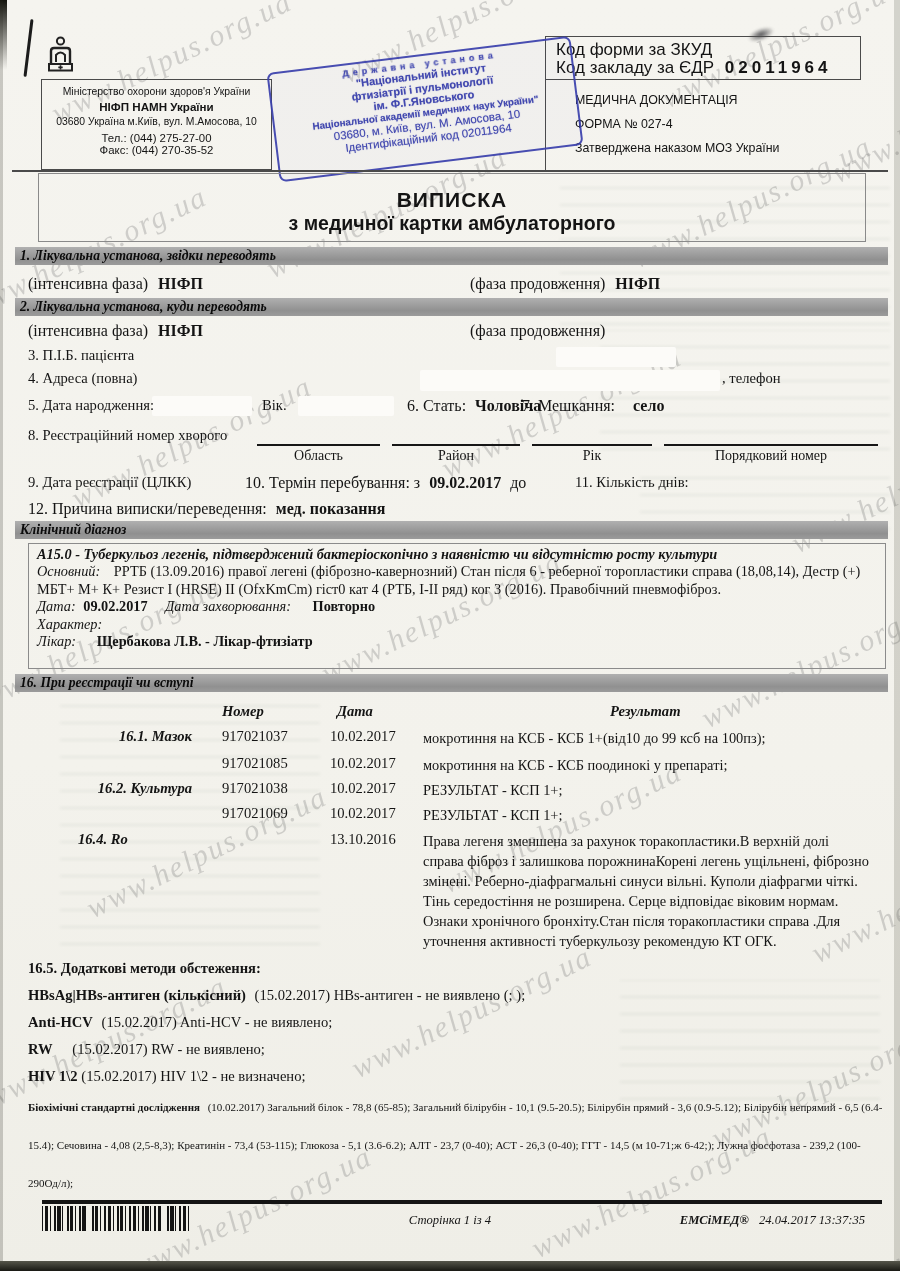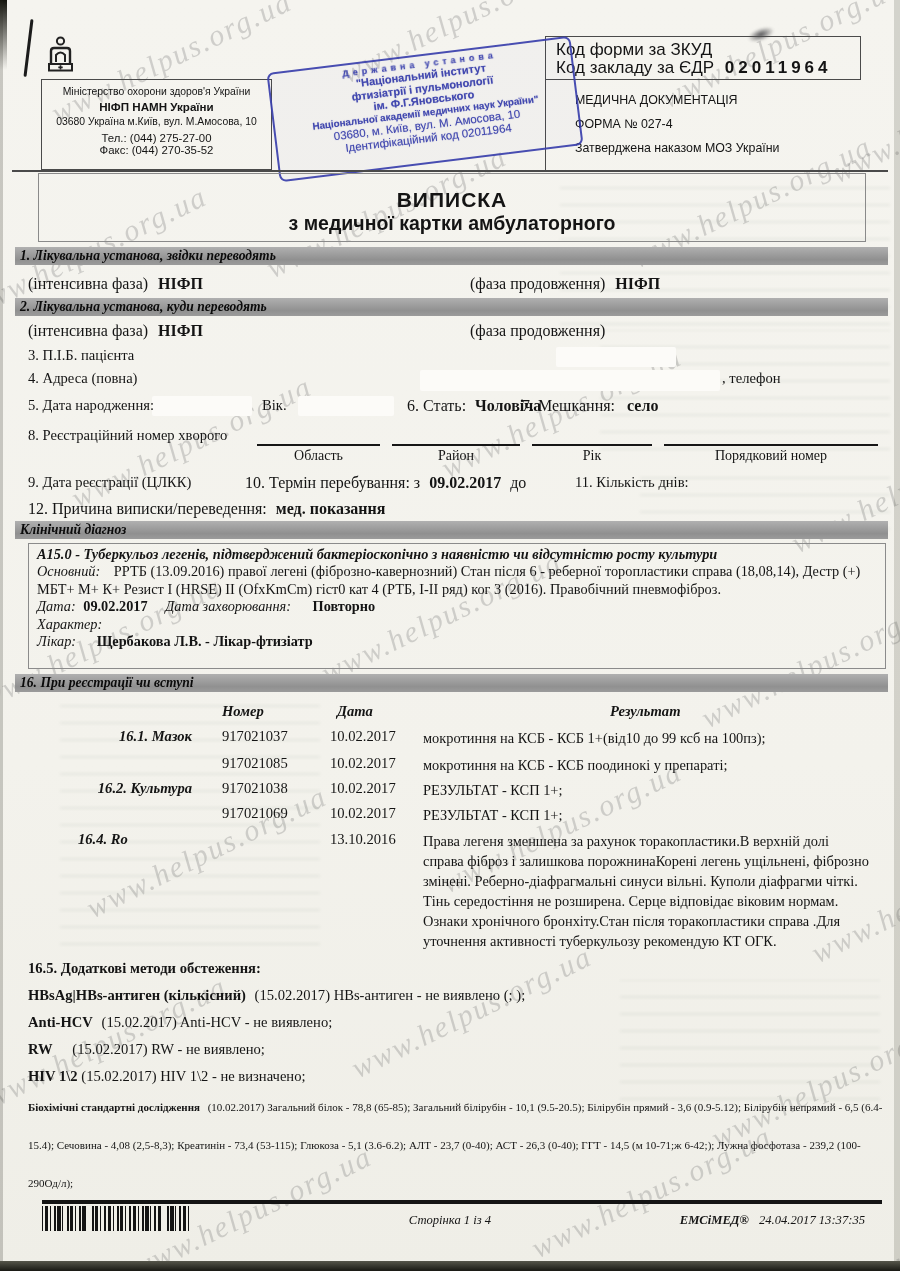--- a/index.html
+++ b/index.html
@@ -209,21 +209,21 @@
 <div class="abs lab" style="left:722px;top:370px">, телефон</div>
 
 <div class="abs lab" style="left:28px;top:397px">5. Дата народження:</div>
 <div class="abs lab" style="left:262px;top:397px">Вік.</div>
 <div class="abs row" style="left:407px;top:397px">
   <span>6. Стать:</span>
   <span class="b" style="margin-left:5px">Чоловіча</span>
 </div>
 <div class="abs row" style="left:522px;top:397px">
   <span>7. Мешкання:</span>
-  <span class="b" style="margin-left:8px">село</span>
+  <span class="b" style="margin-left:14px">село</span>
 </div>
 
 <div class="abs lab" style="left:28px;top:427px">8. Реєстраційний номер хворого</div>
 <div class="abs useg" style="left:257px;width:123px"></div>
 <div class="abs useg" style="left:392px;width:128px"></div>
 <div class="abs useg" style="left:532px;width:120px"></div>
 <div class="abs useg" style="left:664px;width:214px"></div>
 <div class="abs ulab" style="left:257px;width:123px">Область</div>
 <div class="abs ulab" style="left:392px;width:128px">Район</div>
 <div class="abs ulab" style="left:532px;width:120px">Рік</div>

